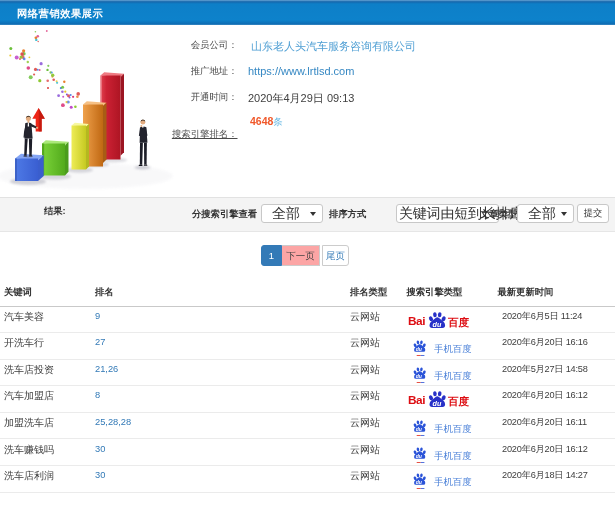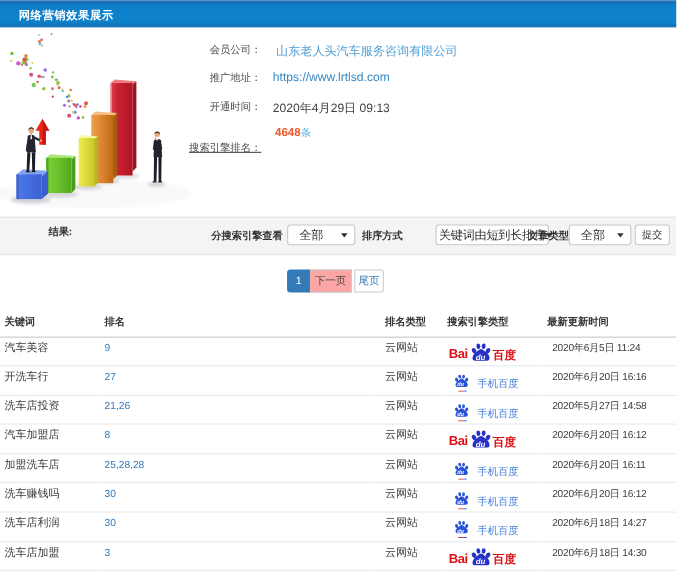--- a/index.html
+++ b/index.html
@@ -2,21 +2,21 @@
 <html><head>
 <meta charset="utf-8">
 <style>
 *{margin:0;padding:0;box-sizing:border-box}
 html,body{width:615px;height:520px;background:#fff;font-family:"Liberation Sans",sans-serif;overflow:hidden}
 body{position:relative}
 .abs{position:absolute}
 .infolabel{font-size:9.4px;color:#4a4a4a;text-align:right;width:135.5px;left:102px;}
 .infoval{font-size:11px;}
 .flabel{font-size:9.3px;font-weight:bold;color:#333;}
-.fsel{height:19px;background:#fff;border:1px solid #c8c8c8;border-radius:3px;font-size:11px;color:#333;display:flex;align-items:center;justify-content:space-between;white-space:nowrap;}
+.fsel{height:19px;background:#fff;border:1px solid #c8c8c8;border-radius:3px;font-size:14px;color:#333;display:flex;align-items:center;justify-content:space-between;white-space:nowrap;}
 .arr{width:0;height:0;border-left:3.5px solid transparent;border-right:3.5px solid transparent;border-top:4.5px solid #333;margin-right:6px;}
 table{width:615px;border-collapse:collapse;table-layout:fixed;}
 .h{font-size:9.3px;color:#333;text-align:left;border-bottom:1.5px solid #c9c9c9;font-weight:bold;vertical-align:bottom;padding-bottom:7px;}
 td{font-size:10px;color:#3d3d3d;height:26.6px;border-bottom:1px solid #ebebeb;vertical-align:top;padding-top:3.2px;line-height:13px;}
 td.kw{padding-left:4px;}
 td.rank{padding-left:4px;color:#337ab7;font-size:9.3px;}
 td.rt{padding-left:9px;}
 td.se{padding-left:6px;}
 td.dt{padding-left:9px;font-size:9.2px;letter-spacing:-0.2px;}
 </style>
@@ -377,36 +377,16 @@
 <text x="3.4" y="15.9" font-size="7" font-style="italic" font-weight="bold" fill="#fff" font-family="Liberation Sans, sans-serif">du</text>
 </g>
 <rect x="8.7" y="16.2" width="4" height="1.4" fill="#e02616"></rect>
 <rect x="12.7" y="16.2" width="3.7" height="1.4" fill="#2a53d8"></rect>
 </svg>
               <span style="color:#4a80d8;font-size:9.4px;margin-left:5px;margin-top:6px;">手机百度</span>
             </span>
           </td>
           <td class="dt">2020年6月18日 14:27</td>
         </tr>
-<tr>
-          <td class="kw">洗车店加盟</td>
-          <td class="rank">3</td>
-          <td class="rt">云网站</td>
-          <td class="se">
-            <svg width="63" height="19" viewBox="0 0 63 19" style="display:block">
-<text x="0" y="15.4" font-size="11.8" font-weight="bold" fill="#dd0d12" font-family="Liberation Sans, sans-serif" letter-spacing="-0.4">Bai</text>
-<g transform="translate(20.3,1.2)" fill="#2831c8">
-<ellipse cx="2.7" cy="7.6" rx="1.9" ry="2.6" transform="rotate(-28 2.7 7.6)"></ellipse>
-<ellipse cx="6.6" cy="3.6" rx="1.8" ry="2.5" transform="rotate(-7 6.6 3.6)"></ellipse>
-<ellipse cx="11.4" cy="3.6" rx="1.8" ry="2.5" transform="rotate(8 11.4 3.6)"></ellipse>
-<ellipse cx="15.3" cy="7.6" rx="1.9" ry="2.6" transform="rotate(28 15.3 7.6)"></ellipse>
-<path d="M1.2 14.1 Q1.2 11.7 3.3 10 L7.3 6.7 Q9 5.4 10.7 6.7 L14.7 10 Q16.8 11.7 16.8 14.1 Q16.8 16.7 14.2 16.7 L3.8 16.7 Q1.2 16.7 1.2 14.1 Z"></path>
-<text x="4.2" y="15.9" font-size="7.2" font-style="italic" font-weight="bold" fill="#fff" font-family="Liberation Sans, sans-serif">du</text>
-</g>
-<text x="40" y="16" font-size="10.6" font-weight="bold" fill="#dd0d12" font-family="Liberation Sans, sans-serif">百度</text>
-</svg>
-          </td>
-          <td class="dt">2020年6月18日 14:30</td>
-        </tr>
 
 </tbody>
 </table>
 </div>
 
 </body></html>

